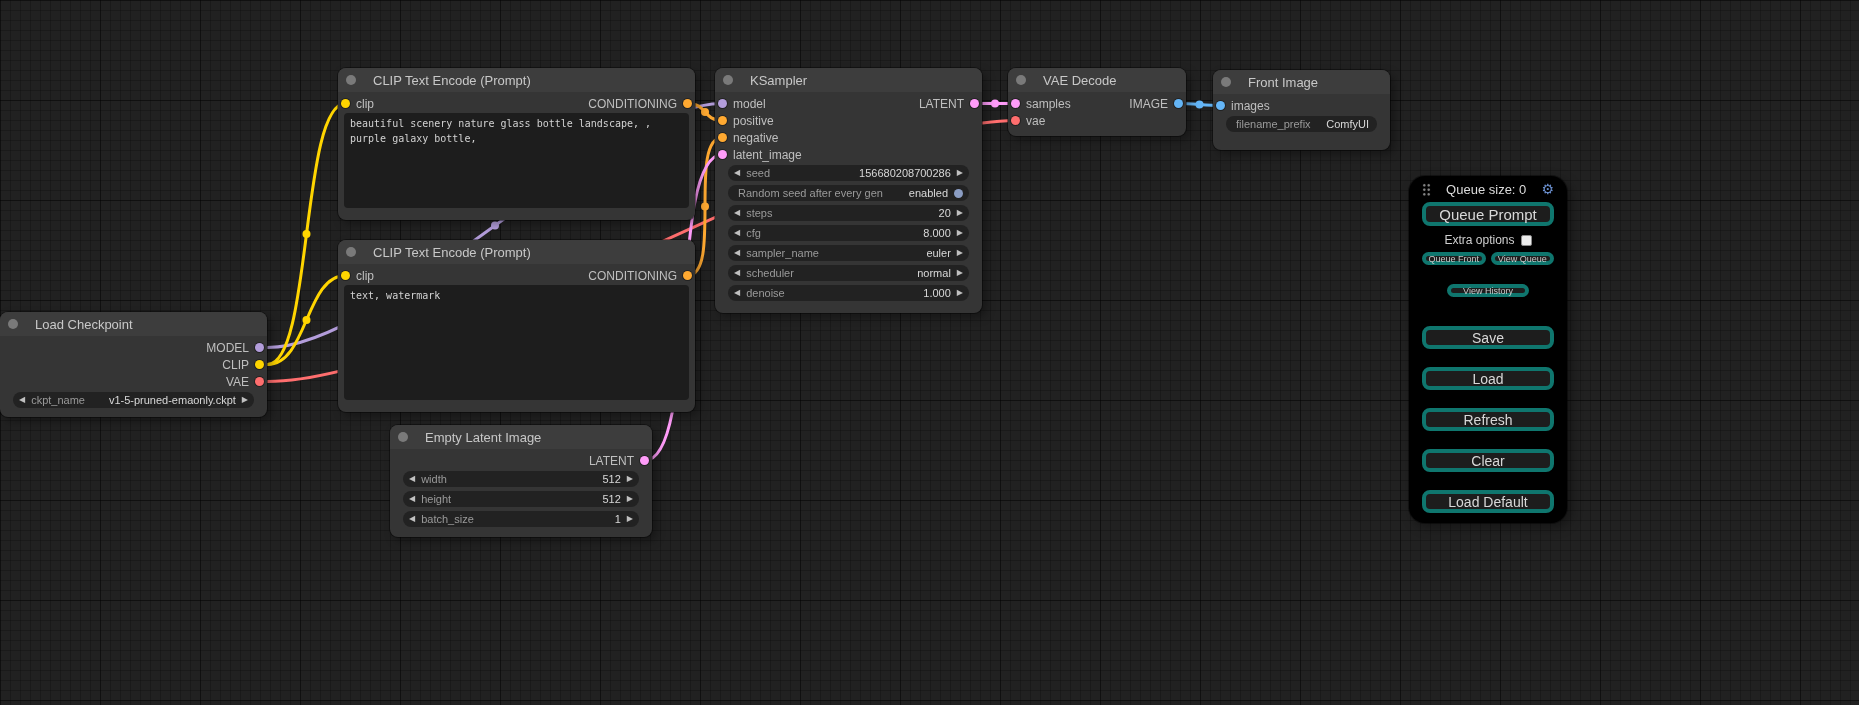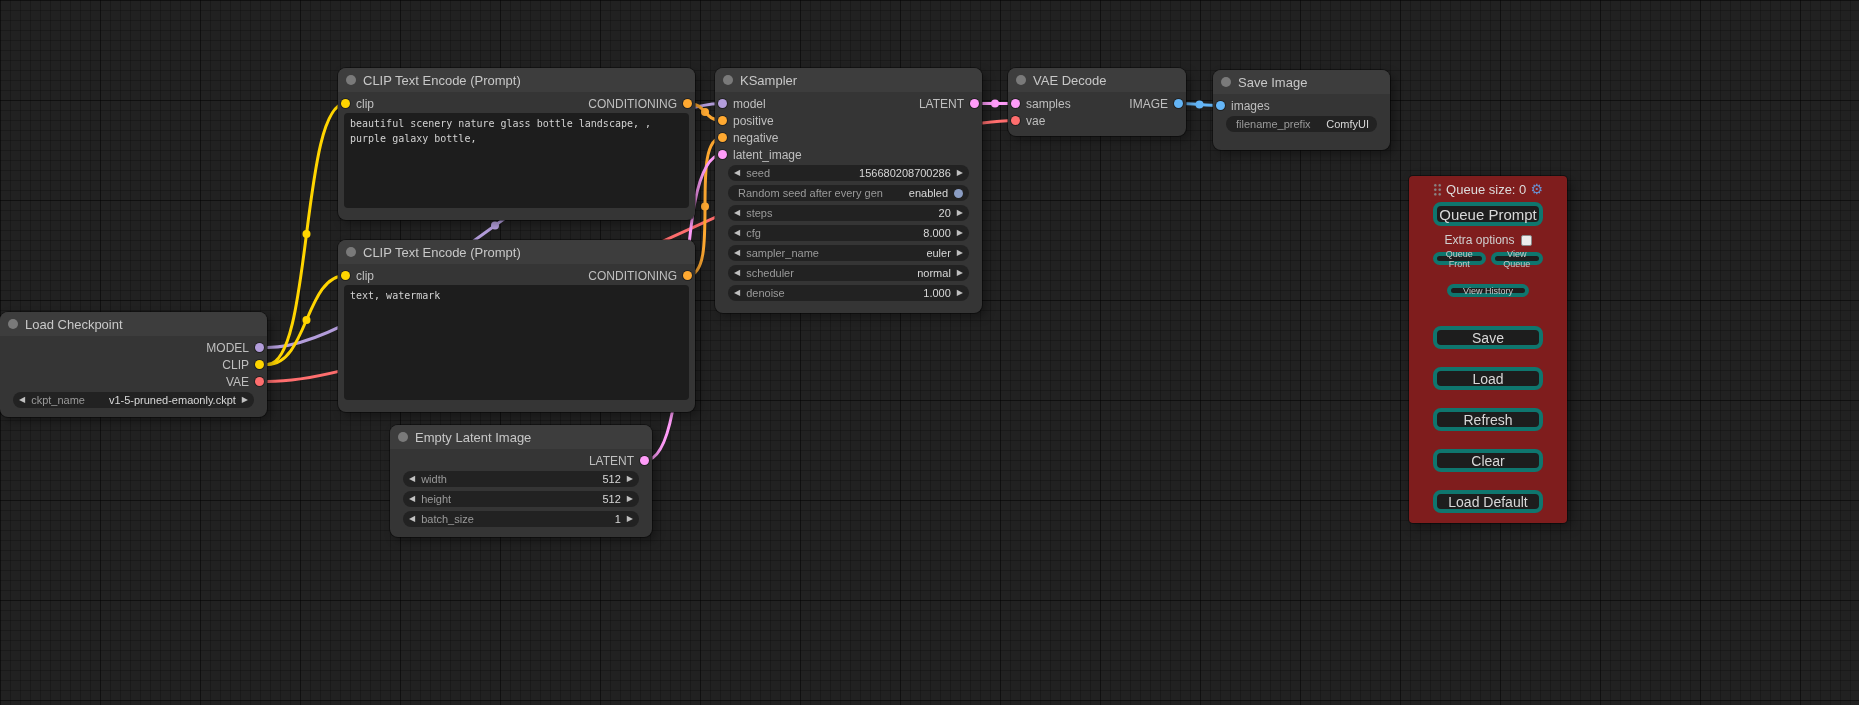--- a/index.html
+++ b/index.html
@@ -17,21 +17,21 @@
   }
   #wires{position:absolute;left:0;top:0;z-index:1}
   #wires path{fill:none;stroke-width:3;stroke-linecap:round}
   .st-model{stroke:#B39DDB}.st-clip{stroke:#FFD500}.st-vae{stroke:#FF6E6E}
   .st-cond{stroke:#FFA931}.st-latent{stroke:#FF9CF9}.st-image{stroke:#64B5F6}
   .fl-model{fill:#B39DDB}.fl-clip{fill:#FFD500}.fl-vae{fill:#FF6E6E}
   .fl-cond{fill:#FFA931}.fl-latent{fill:#FF9CF9}.fl-image{fill:#64B5F6}
 
   .node{position:absolute;background:#353535;border-radius:8px;z-index:2;
     box-shadow:0 0 0 1px rgba(0,0,0,.4),4px 4px 10px rgba(0,0,0,.35)}
-  .ntitle{height:24px;display:flex;align-items:center;gap:7px;padding:0 10px 0 8px;
+  .ntitle{height:24px;display:flex;align-items:center;gap:17px;padding:0 10px 0 8px;
     background:#3d3d3d;border-radius:8px 8px 0 0}
   .ndot{width:10px;height:10px;border-radius:50%;background:#7a7a7a;flex:none}
   .ntext{font-size:13px;color:#c8c8c8;white-space:nowrap;overflow:hidden}
   .nbody{padding-top:3px}
   .row{height:17px;display:flex;align-items:center;padding:0 3px;font-size:12px;color:#bfbfbf}
   .row.out{justify-content:flex-end}
   .spacer{flex:1}
   .in-label{margin-left:6px}
   .out-label{margin-right:6px}
   .port{width:9px;height:9px;border-radius:50%;display:inline-block;flex:none;
@@ -43,23 +43,23 @@
   .widget .arr{color:#c0c0c0;font-size:8px;line-height:1;cursor:pointer}
   .widget .wl{margin-left:6px;color:#9a9a9a;white-space:nowrap}
   .widget .wv{margin-left:auto;margin-right:6px;color:#d8d8d8;white-space:nowrap}
   .widget.noarrow .wl{margin-left:4px}
   .widget.noarrow .wv{margin-right:2px}
   .tdot{width:9px;height:9px;border-radius:50%;background:#8b9dc3;margin-left:4px;flex:none}
   .textarea{margin:1px 6px 0;background:#1d1d1d;border-radius:4px;padding:4px 6px;
     font-family:"DejaVu Sans Mono",monospace;font-size:10px;line-height:1.45;color:#d2d2d2;
     white-space:pre-wrap;word-break:break-word;overflow:hidden}
 
-  .qpanel{position:absolute;left:1409px;top:176px;width:158px;z-index:3;background:#7f1d1d;
-    border-radius:4px;box-shadow:0 0 0 1px rgba(0,0,0,.4),4px 4px 12px rgba(0,0,0,.4);
-    padding:5px 24px 10px;box-sizing:border-box}
+  .qpanel{position:absolute;left:1409px;top:176px;width:158px;z-index:3;background:#000000;
+    border-radius:16px;box-shadow:0 0 0 1px rgba(0,0,0,.4),4px 4px 12px rgba(0,0,0,.4);
+    padding:5px 13px 10px;box-sizing:border-box}
   .qhead{display:flex;align-items:center;height:16px}
   .qdrag{width:9px;height:13px;cursor:move;
     background-image:radial-gradient(circle,#8a8a8a 1px,transparent 1.4px);
     background-size:4.5px 4.5px}
   .qtitle{flex:1;text-align:center;font-size:13px;color:#dcdcdc}
   .qgear{font-size:14px;color:#6a8fce;line-height:1;cursor:pointer}
   button.qbtn{display:flex;align-items:center;justify-content:center;background:#1d1d1d;
     border:4px solid #0f766e;border-radius:8px;color:#d8d8d8;cursor:pointer;
     font-family:inherit;padding:0;width:100%;box-sizing:border-box}
   #queue-prompt{margin-top:5px;height:24px;font-size:15px}
@@ -275,21 +275,21 @@
     <div class="row">
       <span class="port p-vae"></span>
       <span class="in-label">vae</span>
     </div>
   </div>
 </div>
 
 <div class="node" style="left:1213px;top:70px;width:177px;height:80px">
   <div class="ntitle">
     <span class="ndot"></span>
-    <span class="ntext">Save Image</span>
+    <span class="ntext">Front Image</span>
   </div>
   <div class="nbody">
     <div class="row">
       <span class="port p-image"></span>
       <span class="in-label">images</span>
     </div>
     <div class="widget noarrow">
       <span class="wl">filename_prefix</span>
       <span class="wv">ComfyUI</span>
     </div>

